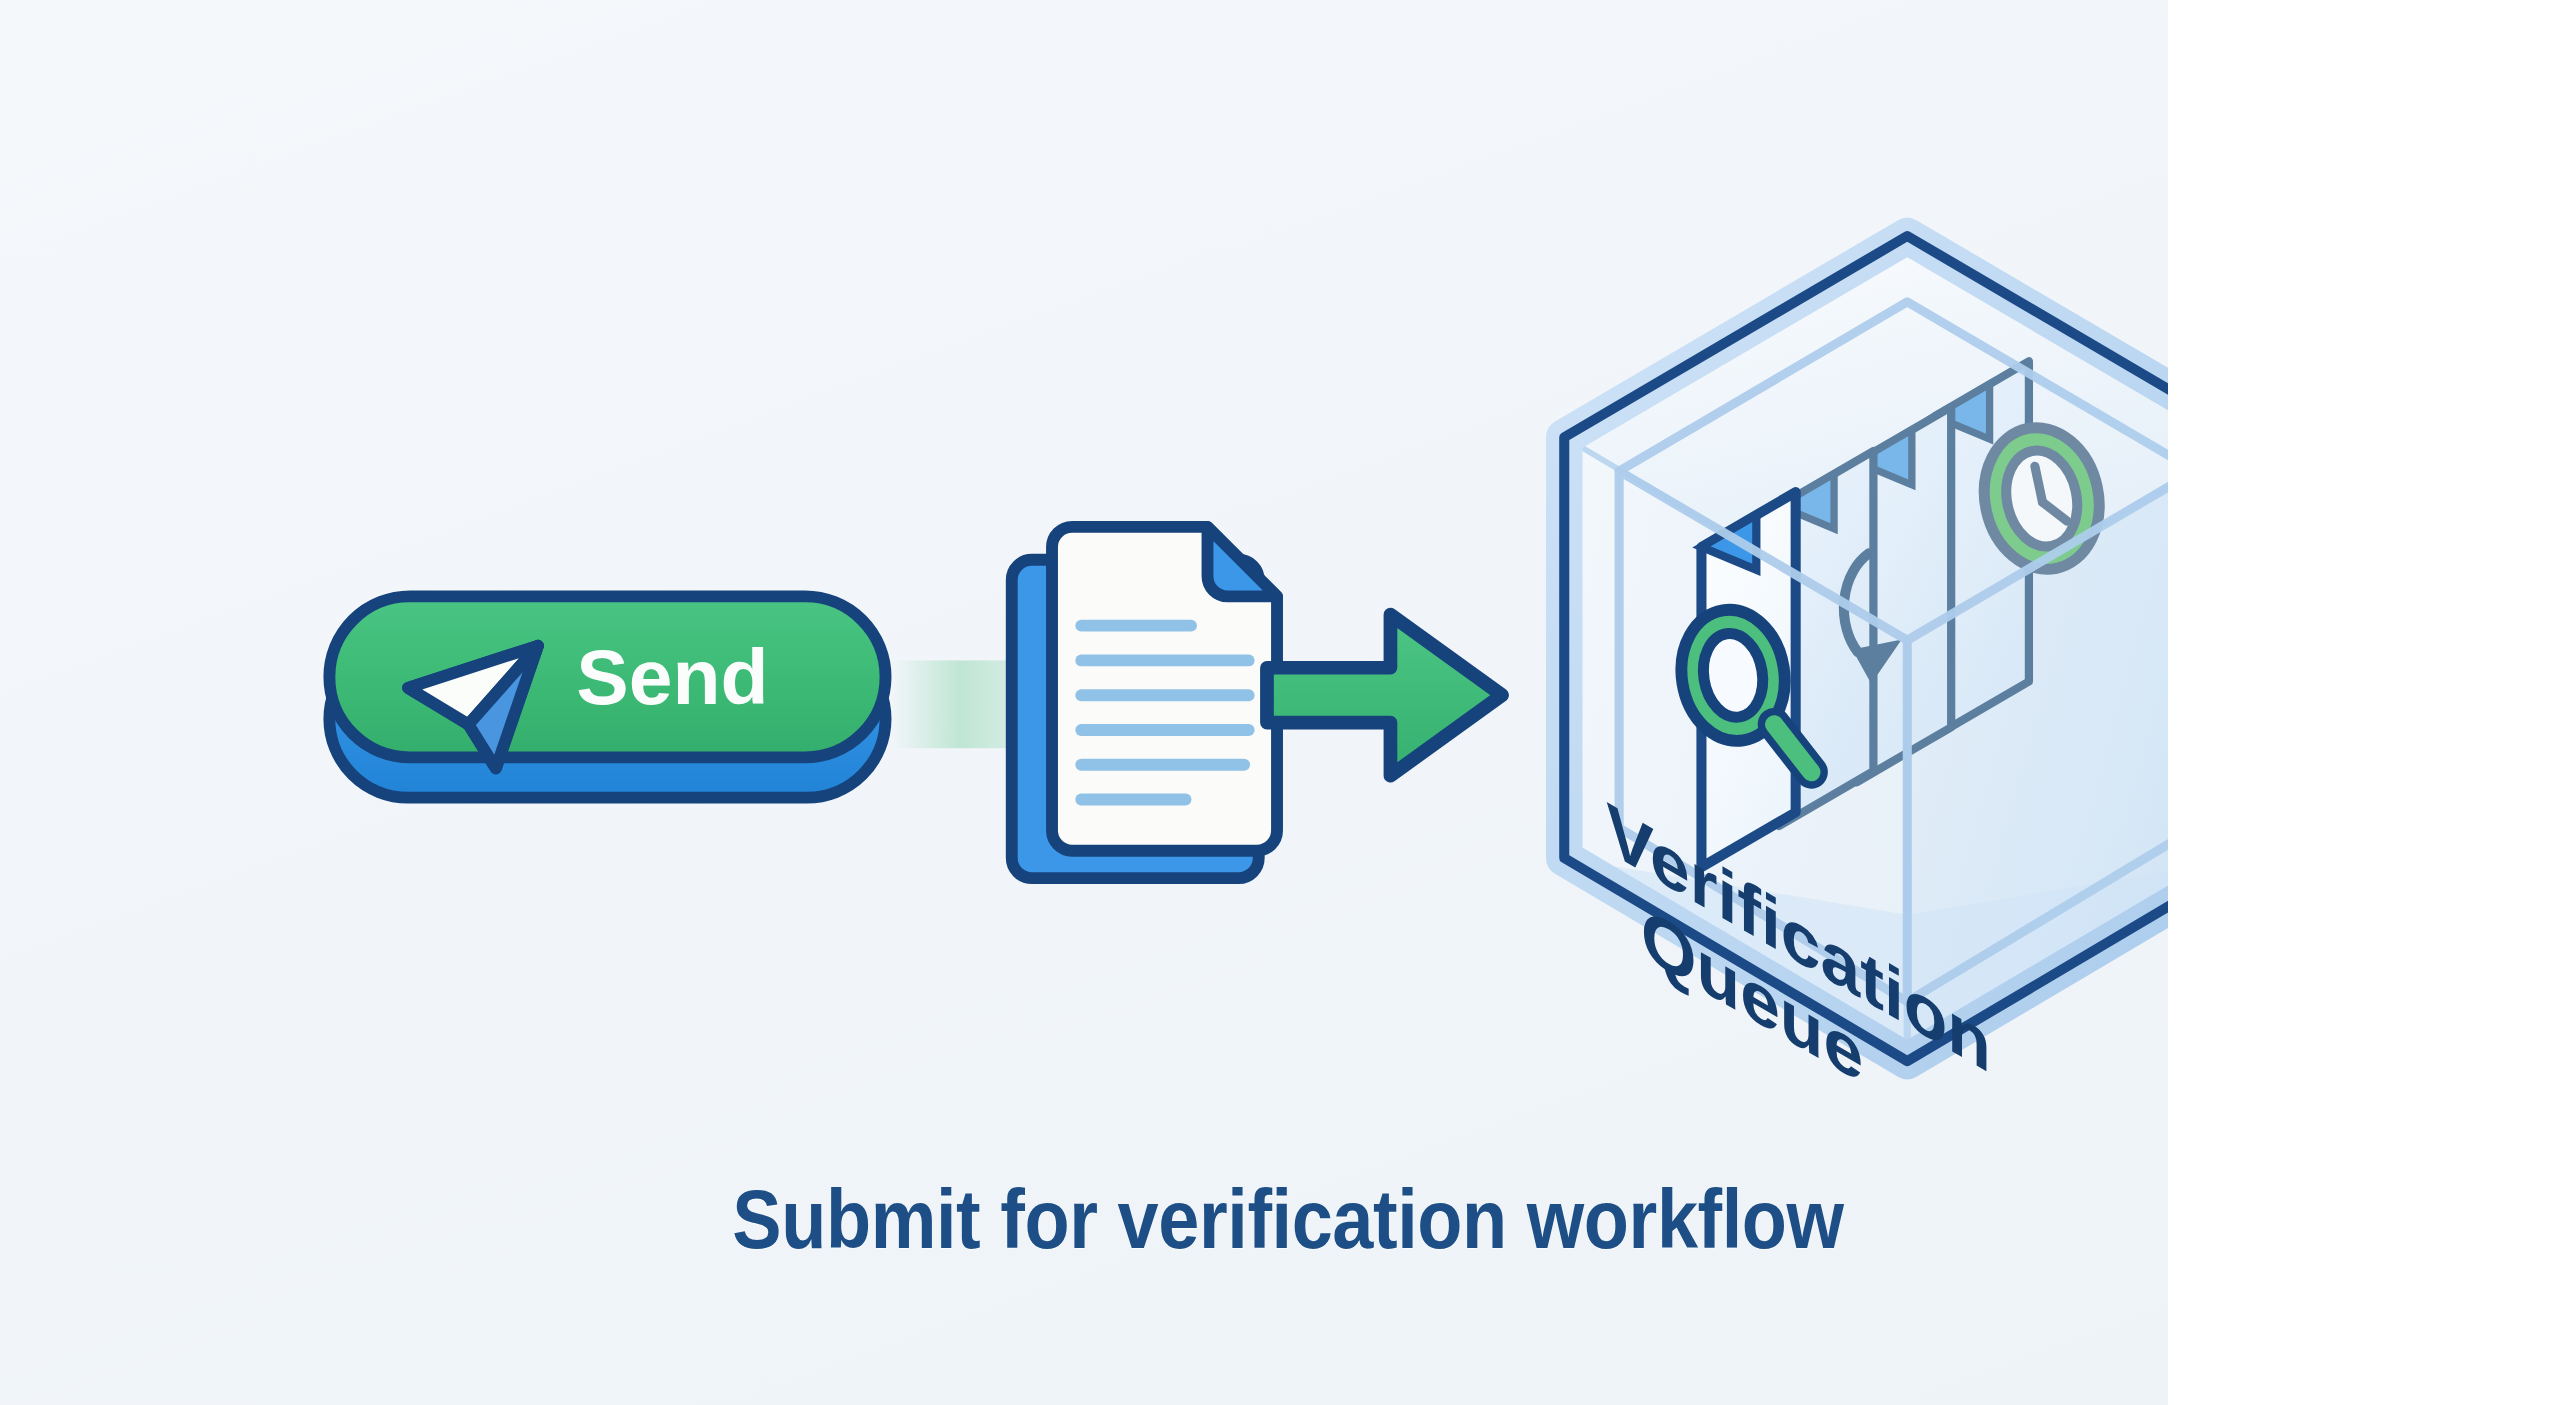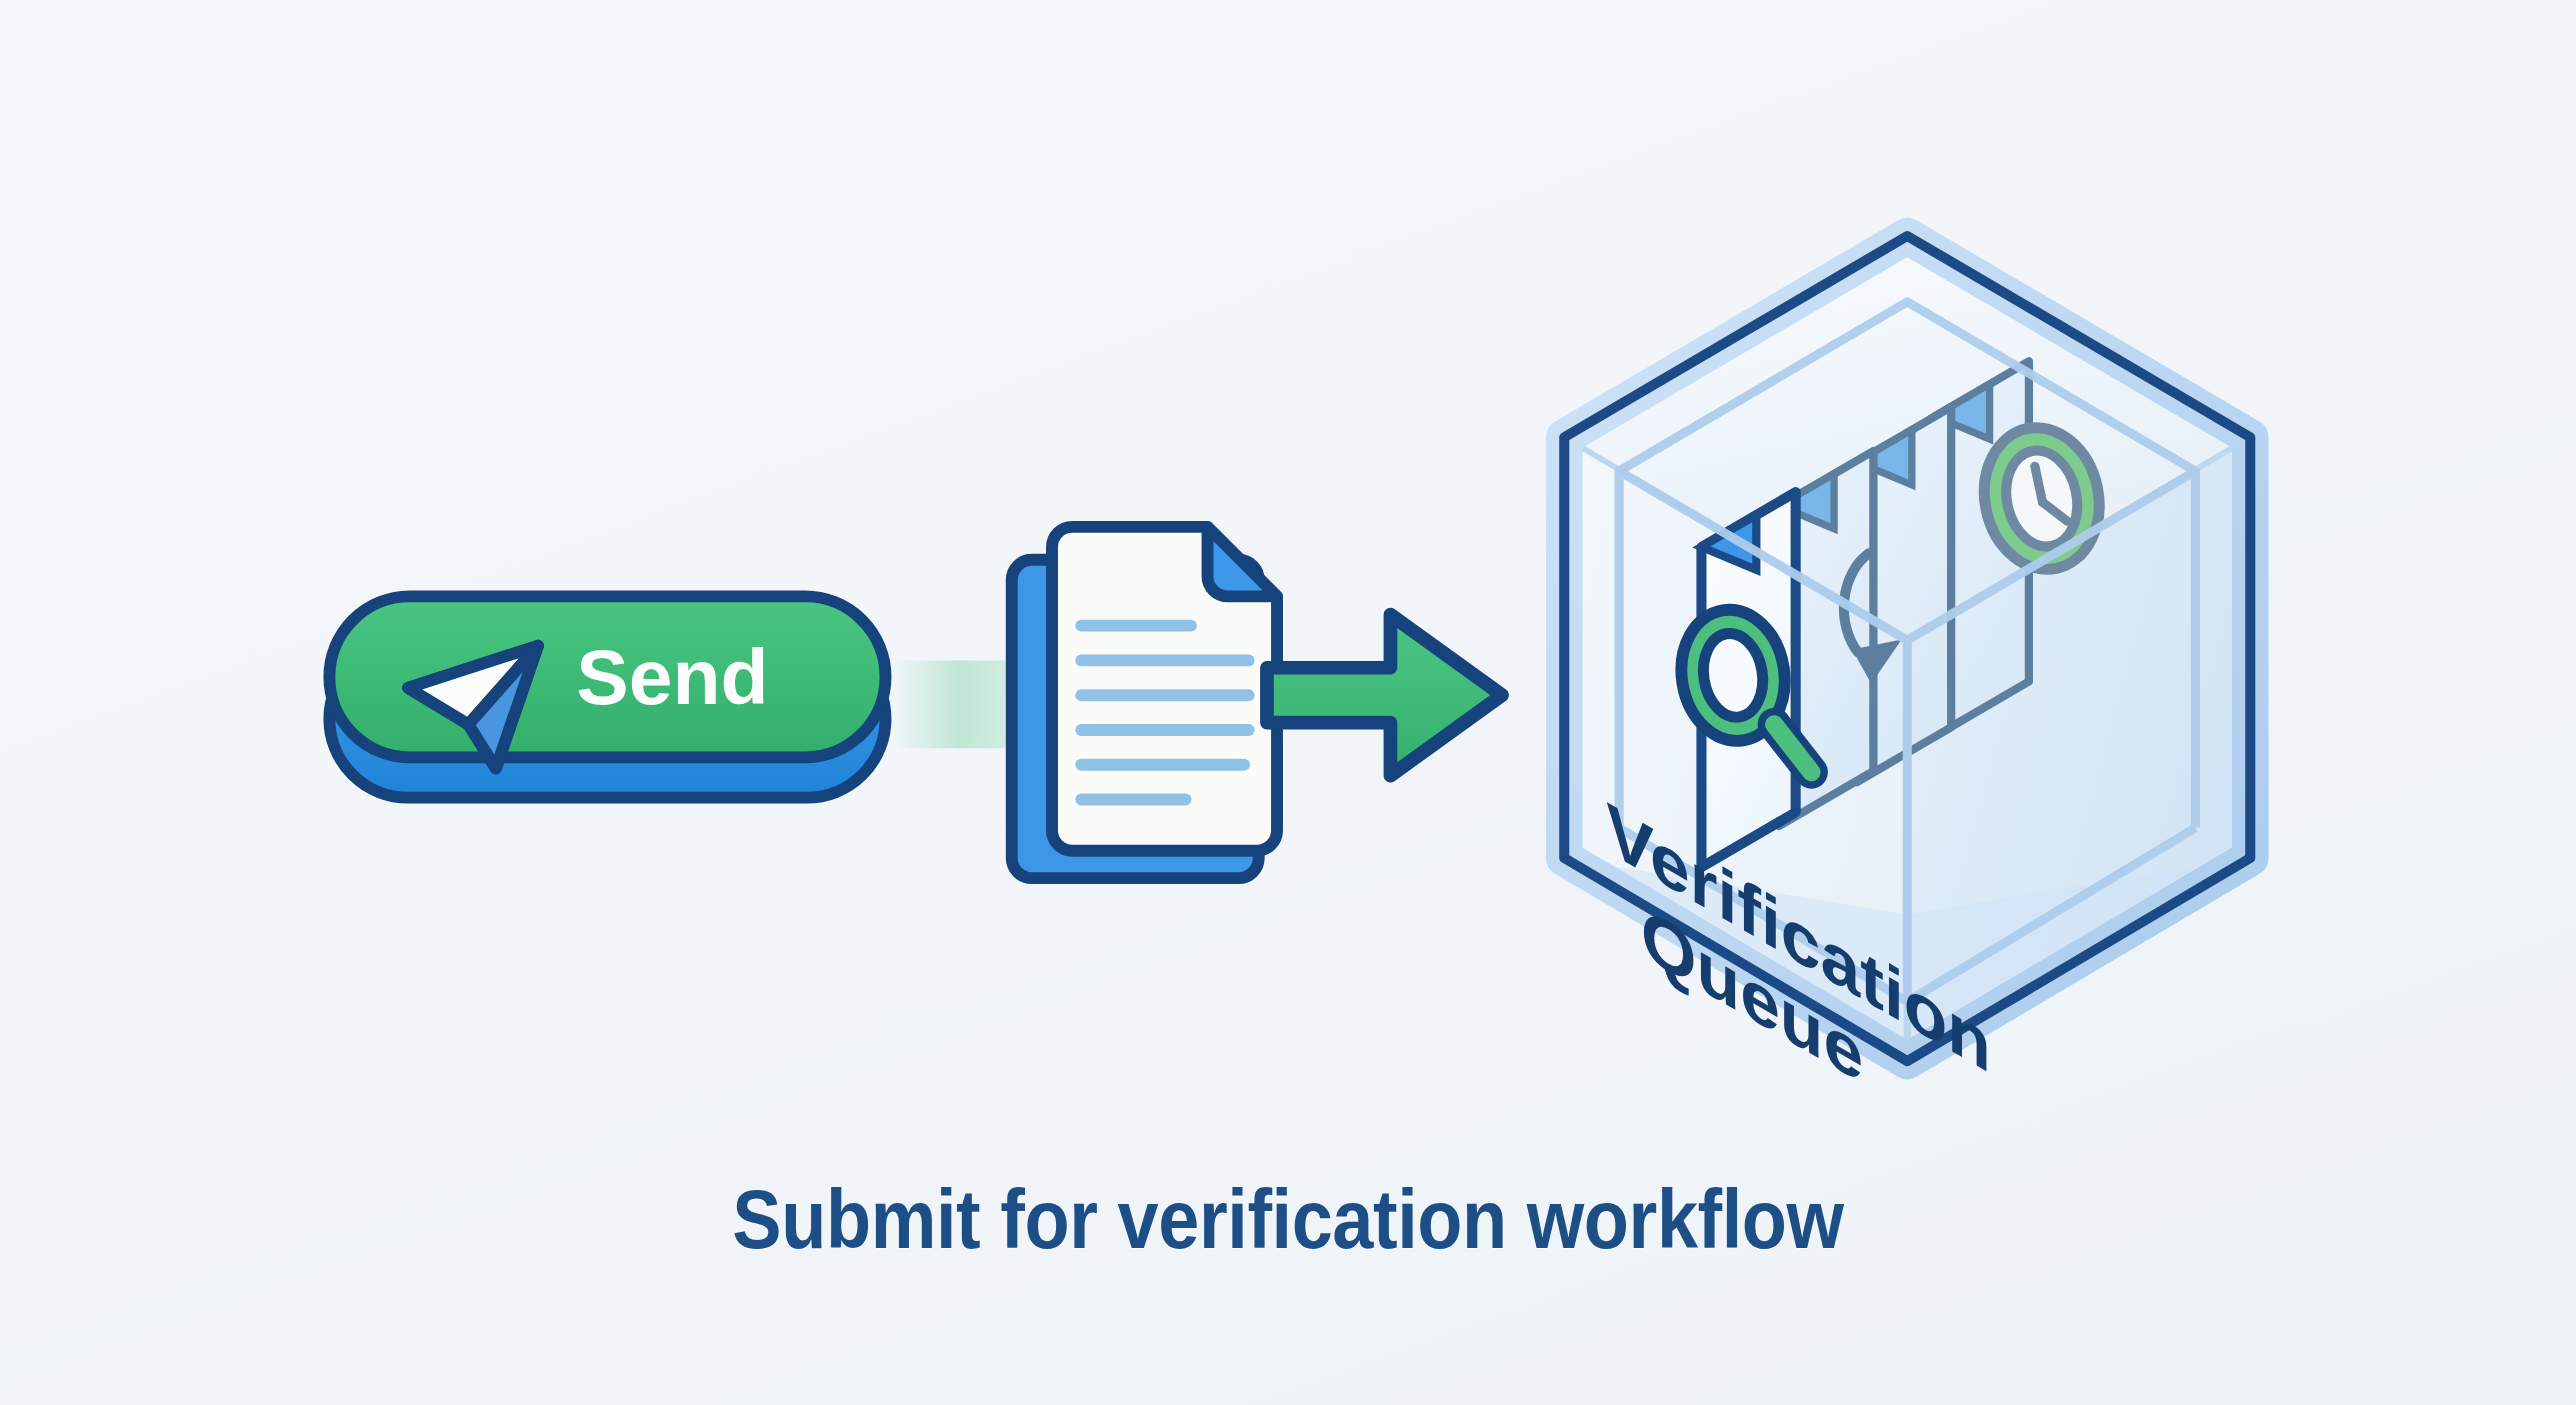--- a/index.html
+++ b/index.html
@@ -9,21 +9,21 @@
     background: #ffffff;
   }
   body {
     width: 2576px;
     height: 1405px;
     overflow: hidden;
     font-family: "Liberation Sans", "DejaVu Sans", sans-serif;
   }
   #stage {
     position: relative;
-    width: 2576px;
+    width: 2168px;
     height: 1405px;
     background: #f3f6f9;
     background-image: linear-gradient(160deg, #f5f8fb 0%, #f1f5f9 55%, #eef3f8 100%);
     overflow: hidden;
   }
   #scene {
     position: absolute;
     inset: 0;
     width: 2576px;
     height: 1405px;

